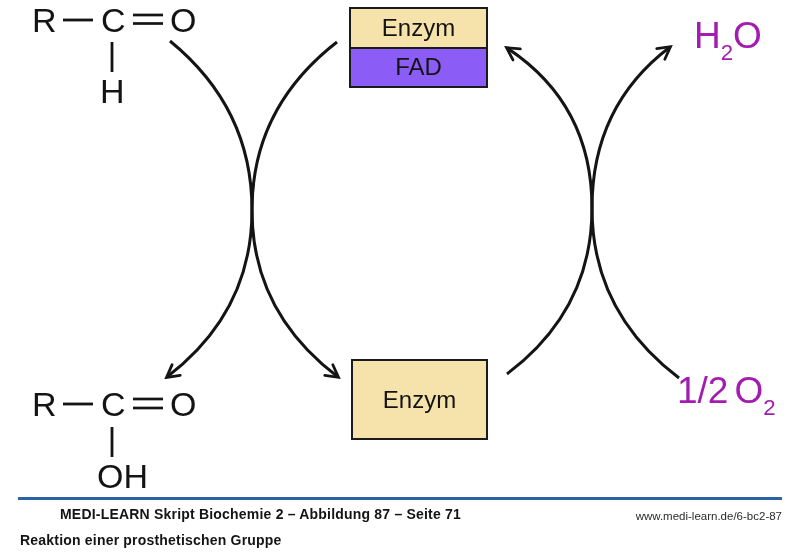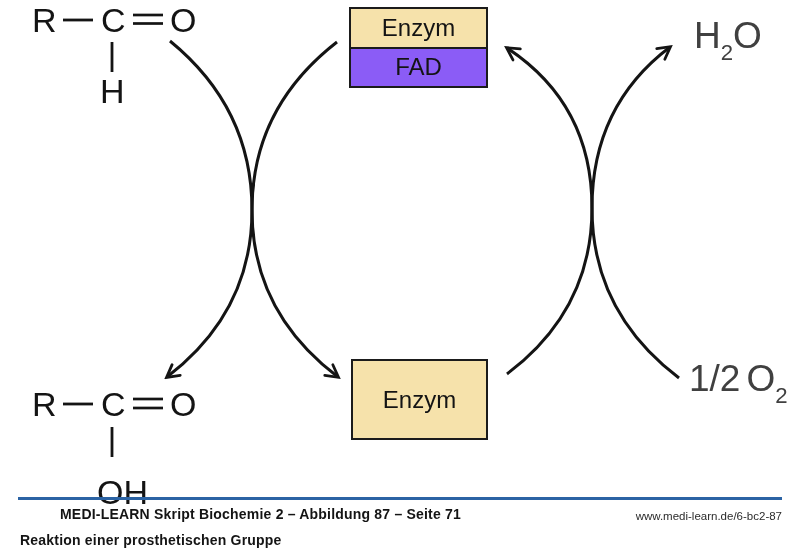--- a/index.html
+++ b/index.html
@@ -2,21 +2,21 @@
 <html><head>
 <meta charset="utf-8">
 <style>
   html,body{margin:0;padding:0;background:#ffffff;}
   body{width:800px;height:552px;overflow:hidden;font-family:"Liberation Sans",sans-serif;color:#141414;}
   .stage{position:relative;width:800px;height:552px;background:#ffffff;}
   svg.layer{position:absolute;left:0;top:0;width:800px;height:552px;}
 
   
   .atom{position:absolute;font-size:34px;line-height:1;letter-spacing:0;color:#141414;white-space:nowrap;}
-  .bigmol{position:absolute;font-size:37px;line-height:1;color:#404040;white-space:nowrap;text-align:right;}
+  .bigmol{position:absolute;font-size:37px;line-height:1;color:#a21caf;white-space:nowrap;text-align:right;}
   .bigmol sub,.cof sub{font-size:0.60em;line-height:0;position:relative;top:0.18em;}
 
   
   .ebox{position:absolute;width:139px;height:81px;border:2.5px solid #1b1b1b;box-sizing:border-box;display:flex;flex-direction:column;justify-content:flex-end;}
   .ebox .row{flex:1;display:flex;align-items:center;justify-content:center;font-size:24px;line-height:1;color:#141414;}
   .row.enzyme{background:#F6E2AB;}
   .row.cofactor{background:#8b5cf6;border-top:2.5px solid #1b1b1b;}
   .cof{white-space:nowrap;}
 
   
@@ -58,39 +58,39 @@
     <span class="atom" style="left:32px;top:3px;">R</span>
     <span class="atom" style="left:101px;top:3px;">C</span>
     <span class="atom" style="left:170px;top:3px;">O</span>
     <span class="atom" style="left:100px;top:74px;">H</span>
   </div>
 
   <div>
     <span class="atom" style="left:32px;top:387px;">R</span>
     <span class="atom" style="left:101px;top:387px;">C</span>
     <span class="atom" style="left:170px;top:387px;">O</span>
-    <span class="atom" style="left:97px;top:459px;margin-top:16px;">OH</span>
+    <span class="atom" style="left:97px;top:459px;">OH</span>
   </div>
 
   <div class="ebox" style="left:349px;top:7px;">
     <div class="row enzyme">Enzym</div>
     <div class="row cofactor">
       <span class="cof">FAD</span>
     </div>
   </div>
 
   <div class="ebox" style="left:351px;top:359px;width:137px;">
     <div class="row enzyme">Enzym</div>
   </div>
 
   <div class="bigmol" style="left:694px;top:17px;">
     <span>H</span><sub>2</sub><span>O</span>
   </div>
 
-  <div class="bigmol" style="left:677px;top:360px;margin-left:12px;">
+  <div class="bigmol" style="left:677px;top:372px;">
     <span>1/2</span><span style="margin-left:6px;">O</span><sub>2</sub>
   </div>
 
   <div class="rule"></div>
   <div class="src">MEDI-LEARN Skript Biochemie 2 – Abbildung 87 – Seite 71</div>
   <div class="url">www.medi-learn.de/6-bc2-87</div>
   <div class="cap">Reaktion einer prosthetischen Gruppe</div>
 
 </div>
 

